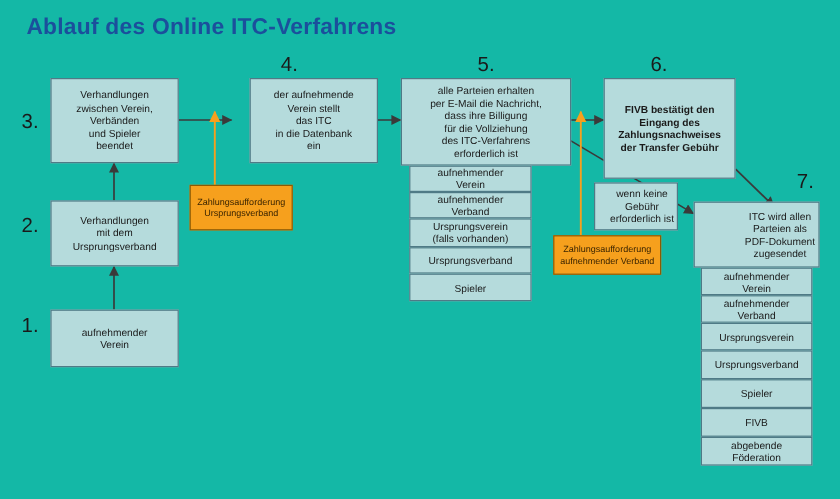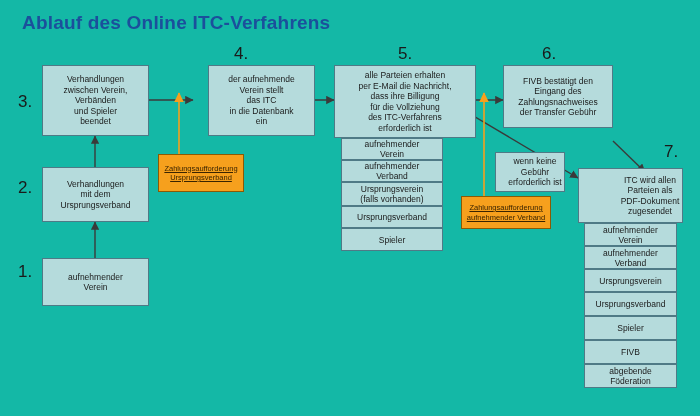--- a/index.html
+++ b/index.html
@@ -53,21 +53,20 @@
     background: #f6a01d;
     border: 1px solid #8a5a05;
     color: #3a2400;
     font-size: 7.5px;
     line-height: 9.5px;
     text-align: center;
     display: flex;
     align-items: center;
     justify-content: center;
     padding: 1px 2px;
-    text-decoration: underline;
   }
   .sub {
     position: absolute;
     box-sizing: border-box;
     background: #b5dbdc;
     border: 1px solid #4f7a86;
     color: #1a1a1a;
     font-size: 8.5px;
     line-height: 10px;
     text-align: center;
@@ -139,21 +138,21 @@
   <div class="box" style="left:208px; top:65px; width:107px; height:71px;">der aufnehmende<br>Verein stellt<br>das ITC<br>in die Datenbank<br>ein</div>
 
   <div class="box" style="left:334px; top:65px; width:142px; height:73px;">alle Parteien erhalten<br>per E-Mail die Nachricht,<br>dass ihre Billigung<br>für die Vollziehung<br>des ITC-Verfahrens<br>erforderlich ist</div>
 
   <div class="sub" style="left:341px; top:138px; width:102px; height:22px;">aufnehmender<br>Verein</div>
   <div class="sub" style="left:341px; top:160px; width:102px; height:22px;">aufnehmender<br>Verband</div>
   <div class="sub" style="left:341px; top:182px; width:102px; height:24px;">Ursprungsverein<br>(falls vorhanden)</div>
   <div class="sub" style="left:341px; top:206px; width:102px; height:22px;">Ursprungsverband</div>
   <div class="sub" style="left:341px; top:228px; width:102px; height:23px;">Spieler</div>
 
-  <div class="box" style="left:503px; top:65px; width:110px; height:63px;">FIVB bestätigt den<br>Eingang des<br>Zahlungsnachweises<br>der Transfer Gebühr</div>
+  <div class="box" style="left:503px; top:65px; width:110px; height:84px;font-weight:bold;">FIVB bestätigt den<br>Eingang des<br>Zahlungsnachweises<br>der Transfer Gebühr</div>
 
   <div class="box" style="left:495px; top:152px; width:70px; height:40px;padding-left:12px;">wenn keine<br>Gebühr<br>erforderlich ist</div>
 
   <div class="box" style="left:578px; top:168px; width:105px; height:55px;padding-left:41px;">ITC wird allen<br>Parteien als<br>PDF-Dokument<br>zugesendet</div>
 
   <div class="sub" style="left:584px; top:223px; width:93px; height:23px;">aufnehmender<br>Verein</div>
   <div class="sub" style="left:584px; top:246px; width:93px; height:23px;">aufnehmender<br>Verband</div>
   <div class="sub" style="left:584px; top:269px; width:93px; height:23px;">Ursprungsverein</div>
   <div class="sub" style="left:584px; top:292px; width:93px; height:24px;">Ursprungsverband</div>
   <div class="sub" style="left:584px; top:316px; width:93px; height:24px;">Spieler</div>

